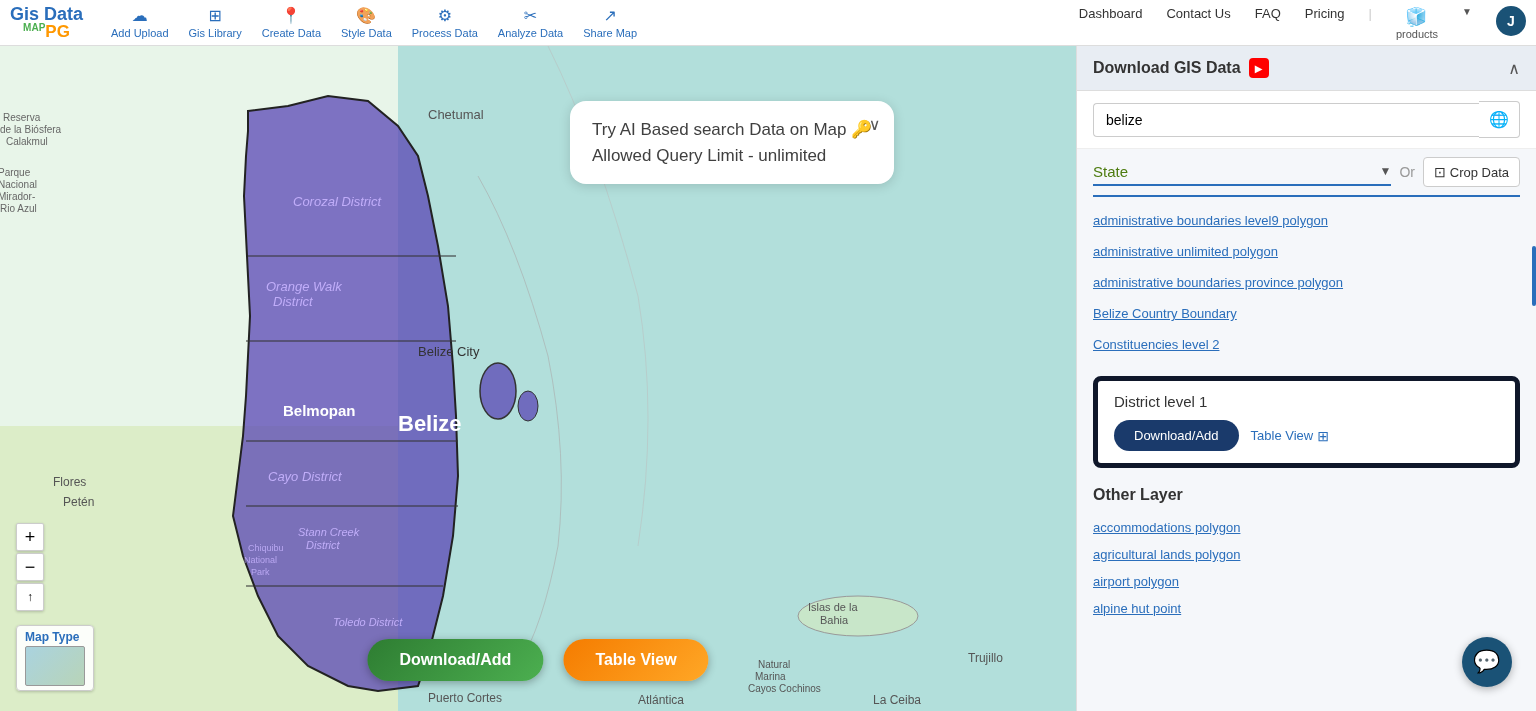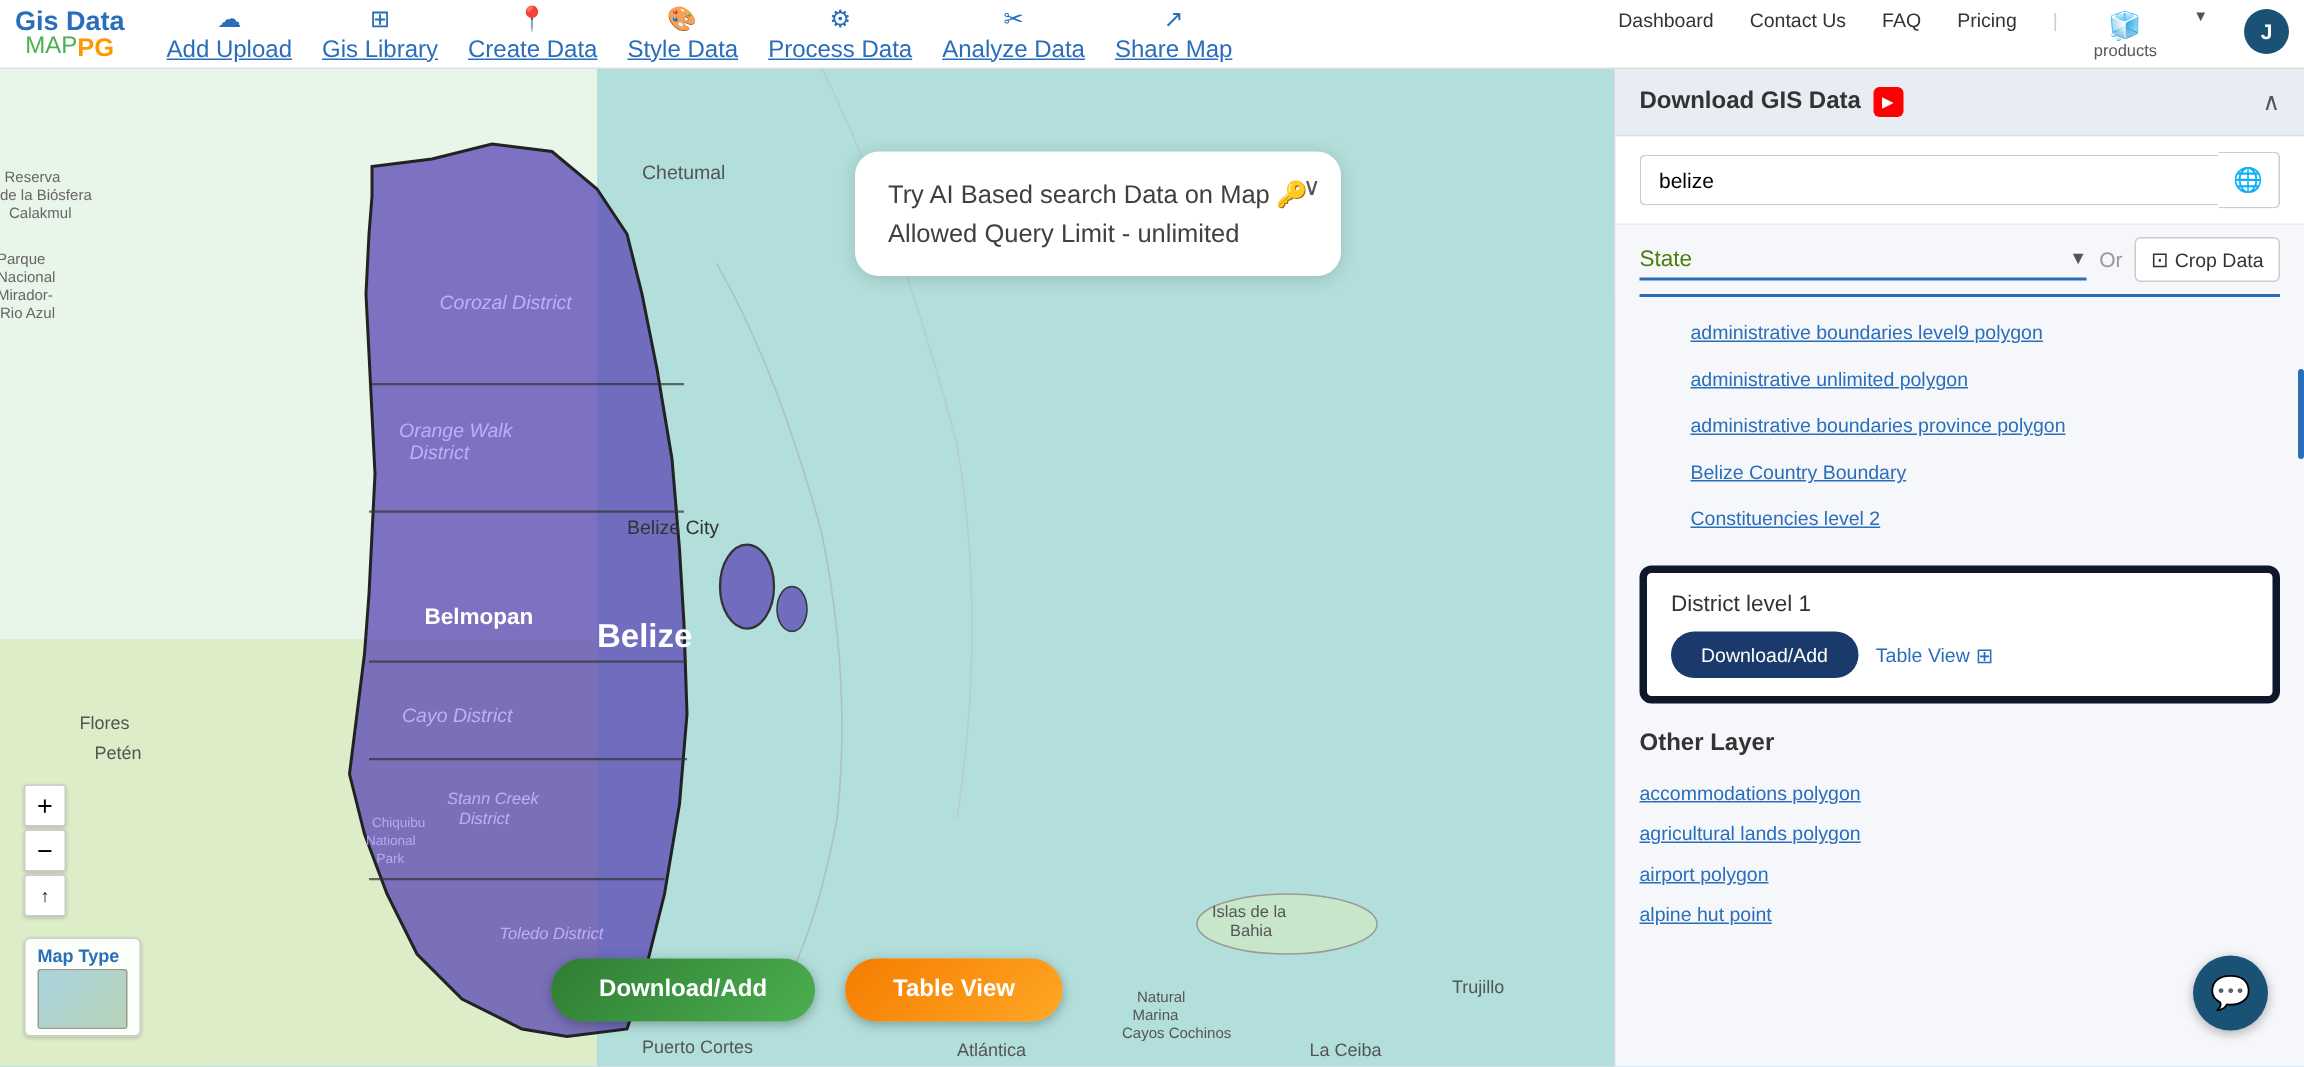--- a/index.html
+++ b/index.html
@@ -19,21 +19,21 @@
     }
     .logo {
       display: flex;
       flex-direction: column;
       align-items: center;
       margin-right: 20px;
       text-decoration: none;
       line-height: 1;
     }
     .logo-gis { color: #2a6ebb; font-weight: bold; font-size: 18px; }
-    .logo-map { color: #4caf50; font-size: 16px; font-weight: normal; }
+    .logo-map { color: #4caf50; font-size: 10px; font-weight: bold; }
     .logo-pg { color: #ff9800; font-size: 17px; font-weight: bold; }
     .logo-line1 { display: flex; gap: 0; }
     .logo-line2 { display: flex; gap: 0; }
 
     .nav-items {
       display: flex;
       align-items: center;
       gap: 4px;
       flex: 1;
     }
@@ -42,21 +42,21 @@
       flex-direction: column;
       align-items: center;
       cursor: pointer;
       padding: 2px 8px;
       text-decoration: none;
       color: #2a6ebb;
       font-size: 12px;
       gap: 2px;
     }
     .nav-icon { font-size: 16px; }
-    .nav-label { font-size: 16px; color: #2a6ebb; text-decoration: underline; }
+    .nav-label { font-size: 11px; color: #2a6ebb; }
 
     .nav-right {
       display: flex;
       gap: 24px;
       font-size: 13px;
       color: #333;
     }
     .nav-right a { color: #333; text-decoration: none; cursor: pointer; }
     .nav-divider { color: #ccc; }
     .products-btn {
@@ -274,21 +274,20 @@
     
     .results-divider {
       height: 2px;
       background: #2a6ebb;
       margin: 0 16px;
     }
 
     
     .results-list {
       padding: 8px 0;
-      margin-left: 34px;
     }
     .result-item {
       padding: 8px 16px;
       font-size: 13px;
       color: #2a6ebb;
       cursor: pointer;
       text-decoration: underline;
     }
 
     

